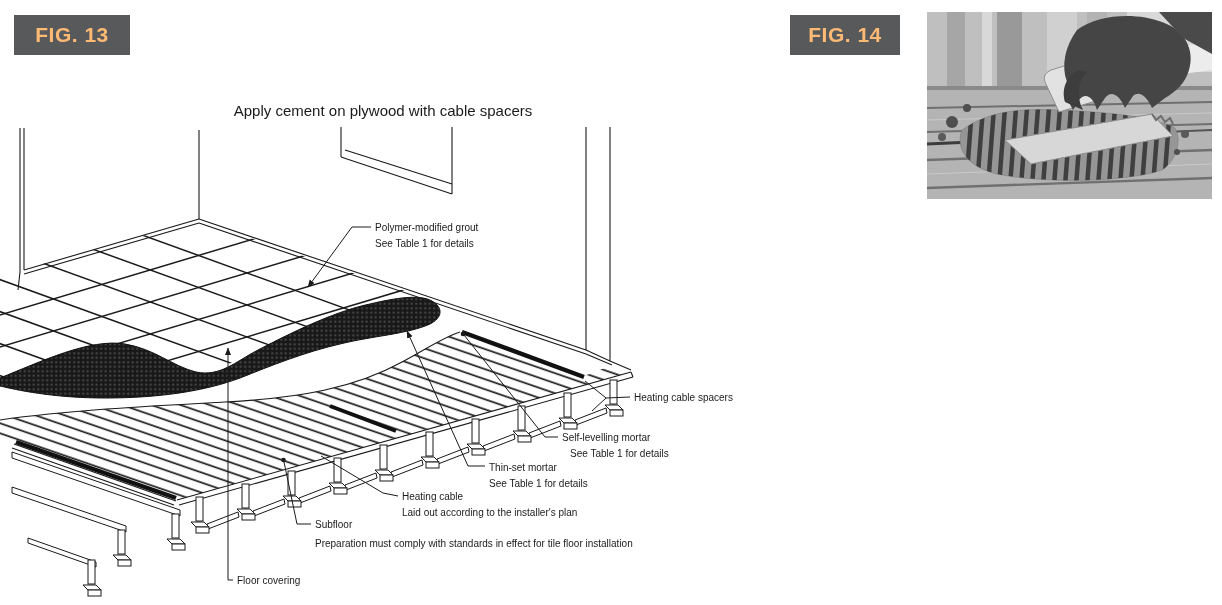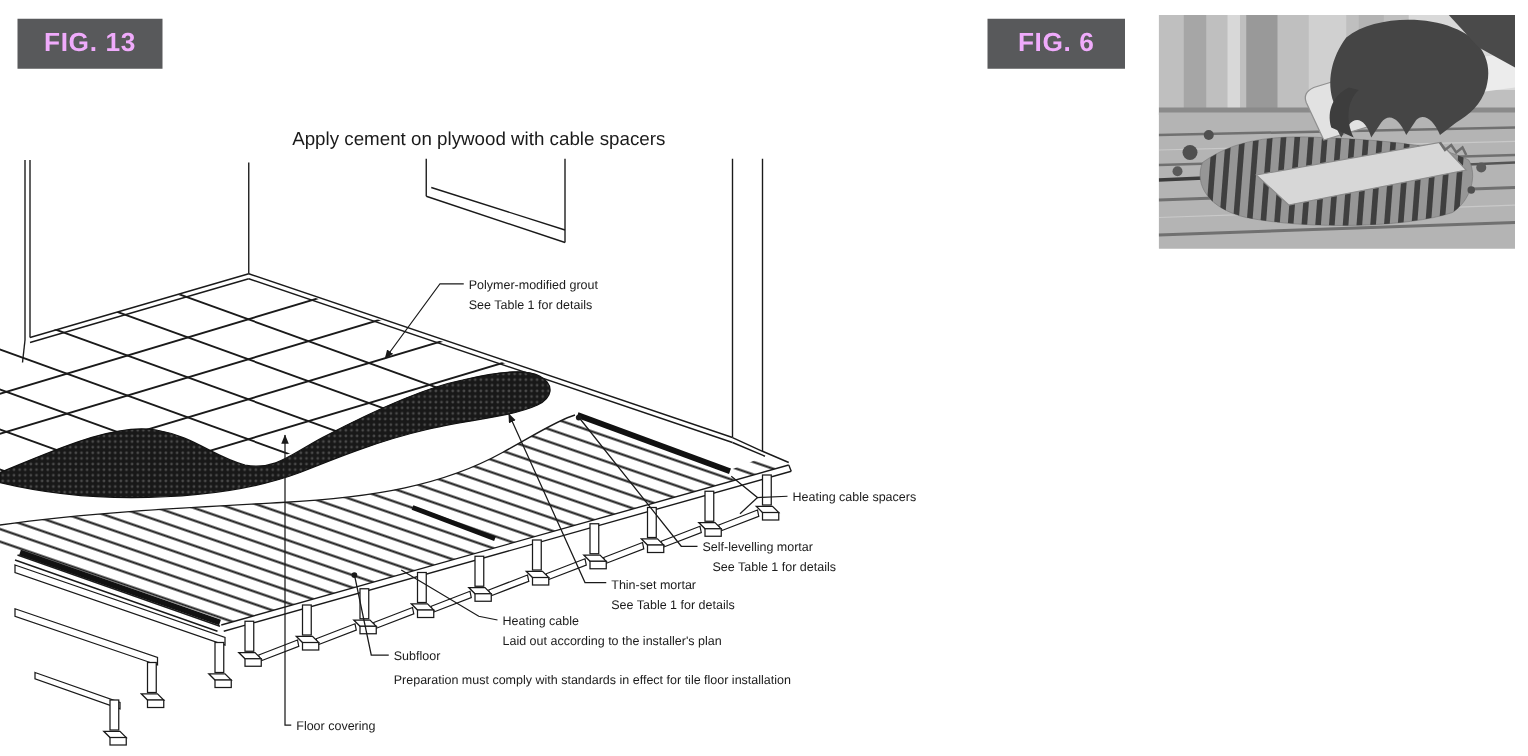--- a/index.html
+++ b/index.html
@@ -1,18 +1,18 @@
 <!DOCTYPE html>
 <html><head>
 <meta charset="utf-8">
 <style>
   html,body{margin:0;padding:0;background:#ffffff;}
   #stage{position:relative;width:1222px;height:605px;background:#ffffff;overflow:hidden;
          font-family:"Liberation Sans", sans-serif;}
-  .fig-box{position:absolute;width:116px;height:40px;background:#58595b;color:#f0abfc;
+  .fig-box{position:absolute;width:116px;height:40px;background:#58595b;color:#fdba74;
            display:flex;align-items:center;justify-content:center;
            font-size:21px;font-weight:bold;letter-spacing:.5px;}
   #fig13-box{left:14px;top:15px;}
   #fig14-box{left:790px;top:15px;width:110px;}
   #fig13-svg{position:absolute;left:0;top:95px;}
   #fig14-svg{position:absolute;left:927px;top:12px;}
   svg text{fill:#1a1a1a;}
   .lbl{font-size:10px;}
   .ttl{font-size:15px;}
   .ln{stroke:#1a1a1a;stroke-width:1.1;fill:none;}
@@ -22,21 +22,21 @@
 </style>
 </head>
 <body>
 
 <div id="stage">
 
   <div class="fig-box" id="fig13-box">
     <span>FIG. 13</span>
   </div>
   <div class="fig-box" id="fig14-box">
-    <span>FIG. 6</span>
+    <span>FIG. 14</span>
   </div>
 
   <svg id="fig13-svg" width="760" height="510" viewBox="0 95 760 510">
     <defs>
       <pattern id="dots" width="4.5" height="4.5" patternUnits="userSpaceOnUse">
         <rect width="4.5" height="4.5" fill="#181818"></rect>
         <circle cx="2.2" cy="2.2" r="1.1" fill="#4a4a4a"></circle>
       </pattern>
       <pattern id="hatch" width="10" height="9.5" patternUnits="userSpaceOnUse" patternTransform="rotate(19)">
         <rect width="10" height="9.5" fill="#ffffff"></rect>

